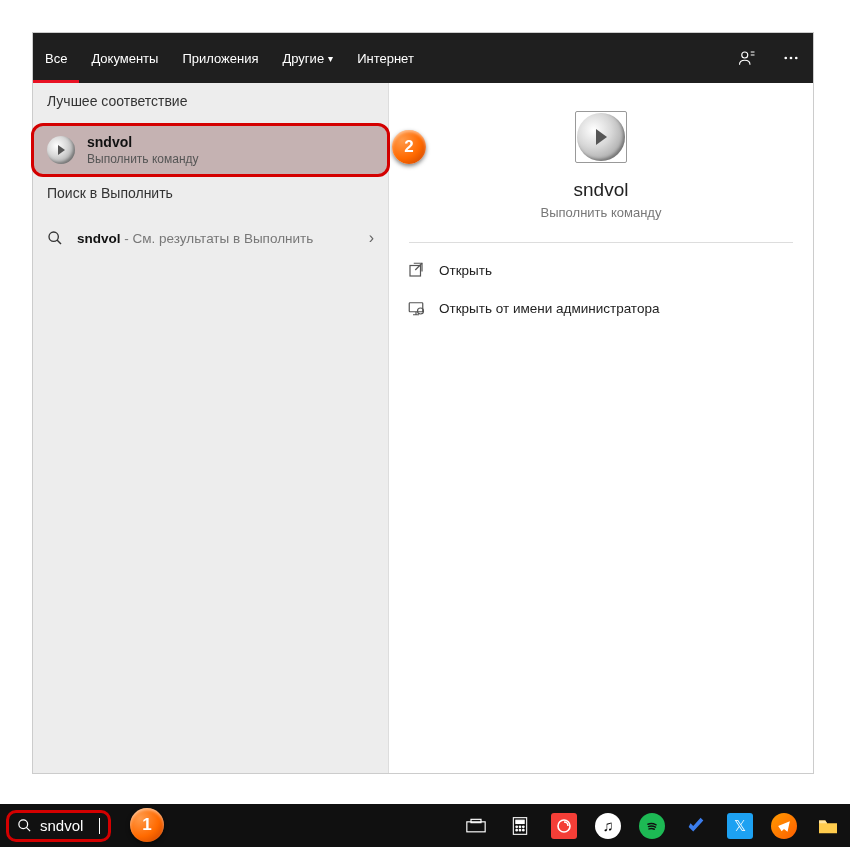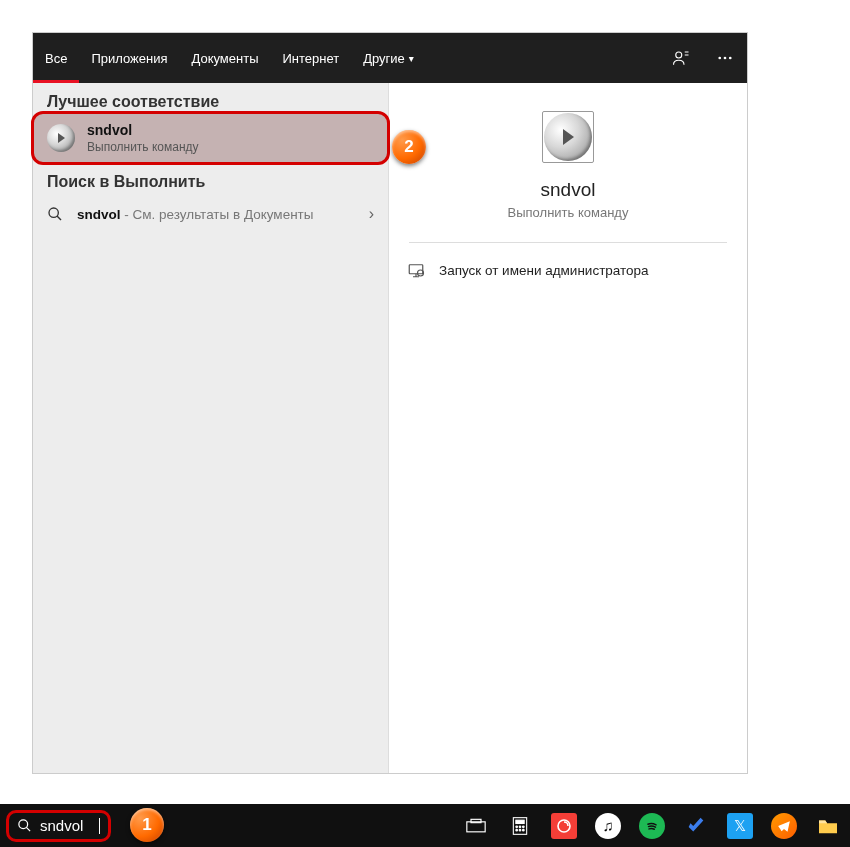--- a/index.html
+++ b/index.html
@@ -1,31 +1,31 @@
 <!DOCTYPE html>
 <html><head>
 <meta charset="utf-8">
 <style>
 * { margin: 0; padding: 0; box-sizing: border-box; font-family: "Segoe UI", Arial, sans-serif; }
 body { width: 850px; height: 847px; background: #fff; position: relative; overflow: hidden; }
 
-.search-panel { position: absolute; top: 32px; left: 32px; width: 716px; height: 742px; background: #ededed; border: 1px solid #ccc; }
+.search-panel { position: absolute; top: 32px; left: 32px; width: 782px; height: 742px; background: #ededed; border: 1px solid #ccc; }
 
 .tabs { display: flex; align-items: center; height: 50px; background: #1f1f1f; color: #fff; font-size: 13px; }
 .tab { padding: 0 12px; height: 100%; display: flex; align-items: center; cursor: pointer; white-space: nowrap; }
 .tab.active { border-bottom: 3px solid #e81123; padding-top: 3px; }
 .tabs-right { margin-left: auto; display: flex; align-items: center; }
 .tab-icon { width: 44px; height: 100%; display: flex; align-items: center; justify-content: center; cursor: pointer; }
 .chev { font-size: 10px; margin-left: 4px; }
 
 .body-split { display: flex; height: calc(100% - 50px); }
 .left-col { width: 355px; background: #ededed; }
 .right-col { flex: 1; background: #fff; border-left: 1px solid #ddd; }
 
-.section-header { font-size: 16px; font-weight: 700; color: #333; padding: 10px 14px 2px; }
+.section-header { font-size: 14px; font-weight: 400; color: #333; padding: 10px 14px 16px; }
 
 .result-item { display: flex; align-items: center; padding: 9px 14px; cursor: pointer; position: relative; }
 .result-item.highlight { background: #c5b2b2; border-radius: 10px; }
 .highlight-frame { position: absolute; top: -2px; left: -2px; right: -2px; bottom: -2px; border: 3px solid #d40000; border-radius: 12px; pointer-events: none; }
 
 .speaker-icon { width: 28px; height: 28px; border-radius: 50%; background: radial-gradient(circle at 35% 35%, #fff 0%, #d8d8d8 40%, #888 100%); display: flex; align-items: center; justify-content: center; box-shadow: inset -2px -2px 3px rgba(0,0,0,.3); flex-shrink: 0; }
 .speaker-icon.big { width: 48px; height: 48px; }
 .speaker-cone { width: 0; height: 0; border-top: 5px solid transparent; border-bottom: 5px solid transparent; border-left: 7px solid #555; position: relative; }
 .speaker-icon.big .speaker-cone { border-top-width: 8px; border-bottom-width: 8px; border-left-width: 11px; }
 
@@ -64,27 +64,27 @@
 .app-sq { width: 26px; height: 26px; border-radius: 3px; display:flex; align-items:center; justify-content:center; font-size:15px; }
 
 svg { display: block; }
 </style>
 </head>
 <body>
 
 <div class="search-panel">
   <div class="tabs">
     <div class="tab active">Все</div>
+    <div class="tab">Документы</div>
     <div class="tab">Приложения</div>
-    <div class="tab">Документы</div>
-    <div class="tab">Интернет</div>
     <div class="tab">
         <span>Другие</span>
         <span class="chev">▾</span>
       </div>
+    <div class="tab">Интернет</div>
     <div class="tabs-right">
       <div class="tab-icon">
         <svg width="18" height="18" viewBox="0 0 24 24" fill="none" stroke="#fff" stroke-width="1.5">
             <circle cx="9" cy="8" r="4"></circle>
             <path d="M2 21c0-4 3-6 7-6s7 2 7 6"></path>
             <path d="M17 4h5M17 8h5"></path>
           </svg>
       </div>
       <div class="tab-icon">
         <svg width="18" height="18" viewBox="0 0 24 24" fill="#fff">
@@ -111,44 +111,52 @@
         </div>
       </div>
 
       <div class="section-header">Поиск в Выполнить</div>
 
       <div class="web-row">
         <svg class="mag" viewBox="0 0 24 24" fill="none" stroke="#333" stroke-width="2">
             <circle cx="10" cy="10" r="7"></circle>
             <line x1="21" y1="21" x2="15" y2="15"></line>
           </svg>
-        <span class="web-text"><b>sndvol</b><span class="web-suffix"> - См. результаты в Документы</span></span>
+        <span class="web-text"><b>sndvol</b><span class="web-suffix"> - См. результаты в Выполнить</span></span>
         <span class="arrow">›</span>
       </div>
     </div>
 
     <div class="right-col">
       <div class="detail-header">
         <div class="detail-iconbox">
           <div class="speaker-icon big">
               <div class="speaker-cone"></div>
             </div>
         </div>
         <div class="detail-title">sndvol</div>
         <div class="detail-sub">Выполнить команду</div>
       </div>
       <div class="divider"></div>
       <div class="actions">
         <div class="action-row">
           <svg class="aicon" viewBox="0 0 24 24" fill="none" stroke="currentColor" stroke-width="1.6">
+              <rect x="4" y="6" width="14" height="14"></rect>
+              <path d="M9 3h11v11"></path>
+              <path d="M20 3l-9 9"></path>
+            </svg>
+          <span>Открыть</span>
+        </div>
+        <div class="action-row">
+          <svg class="aicon" viewBox="0 0 24 24" fill="none" stroke="currentColor" stroke-width="1.6">
               <rect x="3" y="5" width="18" height="12" rx="1"></rect>
               <path d="M8 21h8M12 17v4"></path>
               <circle cx="18" cy="16" r="4"></circle>
             </svg>
-          <span>Запуск от имени администратора</span>
+          <span>Открыть от имени администратора</span>
         </div>
       </div>
     </div>
   </div>
 </div>
 
 <div class="marker" style="top:130px; left:392px;">2</div>
 <div class="marker" style="bottom:5px; left:130px;">1</div>
 
 <div class="taskbar">

